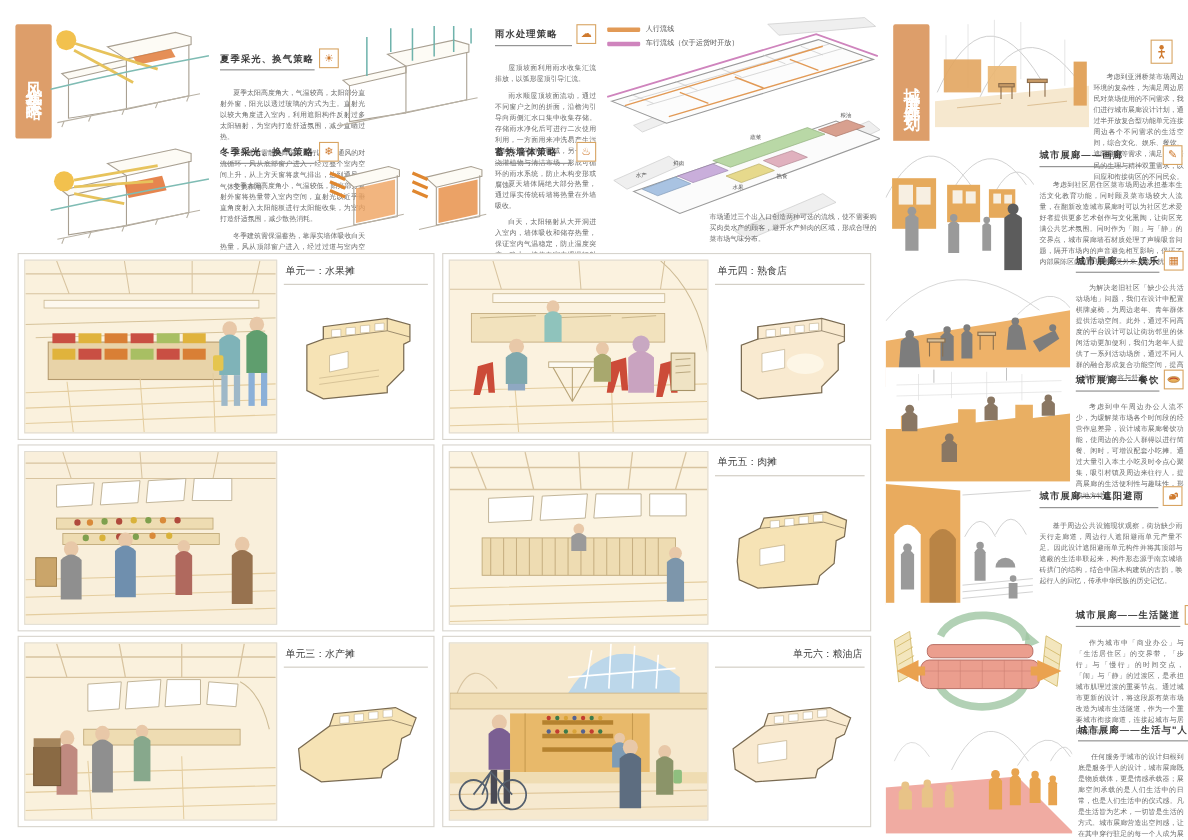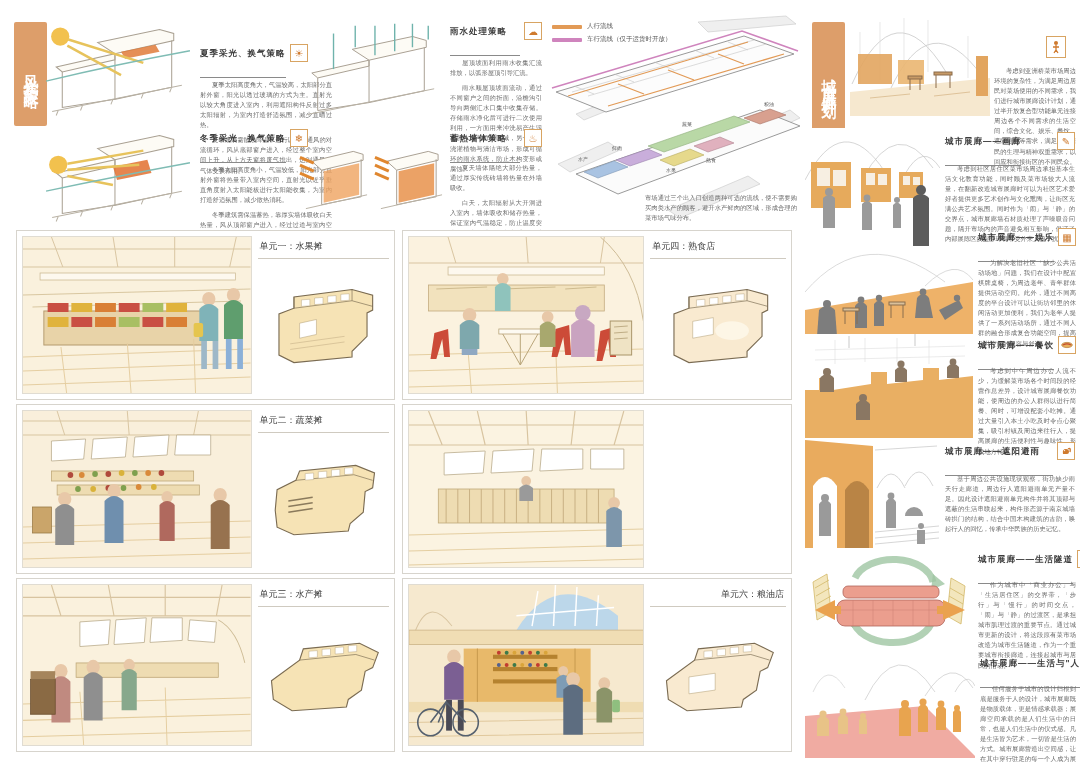--- a/index.html
+++ b/index.html
@@ -6,21 +6,21 @@
   .board{position:relative;width:1080px;height:764px;background:#ffffff;overflow:hidden;
          font-family:"Liberation Sans", sans-serif;color:#444;}
   .abs{position:absolute;}
   
   .vtitle{background:#dd9e6a;color:#fff;writing-mode:vertical-rl;text-orientation:upright;
           font-family:"DejaVu Serif", serif;font-weight:bold;font-size:15px;letter-spacing:5px;
           display:flex;align-items:center;justify-content:center;border-radius:2px;}
   
   .hrow{display:flex;align-items:flex-start;gap:4px;}
   .htext{font-size:8.5px;font-weight:bold;color:#3c3c3c;letter-spacing:1px;white-space:nowrap;
-         border-bottom:1px solid #8a8a8a;padding-bottom:17px;flex:1;}
+         border-bottom:1px solid #8a8a8a;padding-bottom:3px;flex:1;}
   .ibox{width:16px;height:16px;border:1px solid #d8a462;background:#fff;flex:0 0 auto;
         display:flex;align-items:center;justify-content:center;font-size:10px;color:#cf7a2e;margin-top:-4px;}
   .para{font-size:6.3px;line-height:1.6;color:#6b6b6b;text-align:justify;}
   .para p{margin:0 0 5px 0;text-indent:12px;}
   
   .leg{display:flex;align-items:center;gap:5px;margin-bottom:4px;}
   .legbar{width:30px;height:4px;border-radius:1px;}
   .leg .t{font-size:6.5px;color:#555;}
   .cap{font-size:6.3px;line-height:1.6;color:#6b6b6b;text-align:justify;}
   
@@ -607,67 +607,67 @@
             <circle cx="152" cy="86" r="6" fill="#e8c8a8"></circle>
             <path d="M144,94 Q152,86 160,94 L160,130 144,130 Z" fill="#b0695e"></path>
           </g>
         <g>
             <circle cx="208" cy="84" r="7" fill="#e8c8a8"></circle>
             <path d="M198,94 Q208,84 218,94 L218,138 198,138 Z" fill="#97724f"></path>
           </g>
         <rect x="10" y="96" width="20" height="26" fill="#caa56a" stroke="#9a7a46" stroke-width="0.8"></rect>
       </svg>
     </div>
+  </div>
+
+  <div class="abs panel" style="left:402px;top:404px;width:390px;height:170px;">
+    <div class="photo">
+      <svg viewBox="0 0 240 156" preserveAspectRatio="none">
+        <rect width="240" height="156" fill="#fbf3e1"></rect>
+        <g stroke="#d8c4a0" stroke-width="1.2" fill="none">
+          <path d="M0,34 240,34 M20,0 34,34 M70,0 78,34 M120,0 122,34 M170,0 166,34 M220,0 210,34 M0,14 240,14"></path>
+        </g>
+        <g fill="#ffffff" stroke="#b9ab8c" stroke-width="0.8">
+          <polygon points="36,42 78,40 76,62 36,64"></polygon>
+            <polygon points="86,40 128,38 126,60 84,62"></polygon>
+          <polygon points="136,38 178,38 178,58 134,60"></polygon>
+            <polygon points="186,38 220,38 220,58 186,58"></polygon>
+        </g>
+        <rect x="30" y="78" width="180" height="34" fill="#eedcb2" stroke="#bfa878" stroke-width="0.8"></rect>
+        <g stroke="#c8b082" stroke-width="1" fill="none">
+          <path d="M38,78 38,112 M50,78 50,112 M62,78 62,112 M74,78 74,112 M86,78 86,112 M98,78 98,112 M110,78 110,112 M122,78 122,112 M134,78 134,112 M146,78 146,112 M158,78 158,112 M170,78 170,112 M182,78 182,112 M194,78 194,112"></path>
+        </g>
+        <g stroke="#e4cd9f" stroke-width="1" fill="none">
+            <path d="M0,124 240,118 M0,140 240,134 M0,154 240,148"></path>
+          </g>
+        <g>
+            <circle cx="120" cy="70" r="5" fill="#e8c8a8"></circle>
+            <path d="M113,77 Q120,70 127,77 L127,90 113,90 Z" fill="#9a9a9a"></path>
+          </g>
+        <g>
+            <circle cx="210" cy="92" r="6" fill="#e8c8a8"></circle>
+            <path d="M202,100 Q210,92 218,100 L218,136 202,136 Z" fill="#7d96ab"></path>
+          </g>
+      </svg>
+    </div>
     <div class="uright">
-      <div class="ulabel">单元二：蔬菜摊</div>
+      <div class="ulabel">单元五：肉摊</div>
       <div class="uaxon">
         <svg viewBox="0 0 130 95" width="122" height="89">
           <path d="M14,58 16,36 36,26 40,16 100,10 120,18 118,34 110,38 108,60 94,72 92,80 34,84 16,76 Z" fill="#f6e3b5" stroke="#7a6b52" stroke-width="1.2"></path>
           <path d="M36,26 98,20 118,26" fill="none" stroke="#7a6b52" stroke-width="0.7"></path>
           <g fill="#ffffff" stroke="#b7a57e" stroke-width="0.5">
             <rect x="46" y="22" width="9" height="7" transform="skewY(-4)"></rect>
               <rect x="60" y="21" width="9" height="7" transform="skewY(-4)"></rect>
             <rect x="74" y="20" width="9" height="7" transform="skewY(-4)"></rect>
               <rect x="88" y="19" width="9" height="7" transform="skewY(-4)"></rect>
           </g>
-          <path d="M28,48 54,44 M28,54 54,50 M28,60 54,56" stroke="#8a7a5c" stroke-width="1.6" fill="none"></path>
+          <polygon points="36,46 60,42 60,58 36,62" fill="#ffffff" stroke="#b7a57e" stroke-width="0.6"></polygon>
         </svg>
       </div>
-    </div>
-  </div>
-
-  <div class="abs panel" style="left:402px;top:404px;width:390px;height:170px;">
-    <div class="photo">
-      <svg viewBox="0 0 240 156" preserveAspectRatio="none">
-        <rect width="240" height="156" fill="#fbf3e1"></rect>
-        <g stroke="#d8c4a0" stroke-width="1.2" fill="none">
-          <path d="M0,34 240,34 M20,0 34,34 M70,0 78,34 M120,0 122,34 M170,0 166,34 M220,0 210,34 M0,14 240,14"></path>
-        </g>
-        <g fill="#ffffff" stroke="#b9ab8c" stroke-width="0.8">
-          <polygon points="36,42 78,40 76,62 36,64"></polygon>
-            <polygon points="86,40 128,38 126,60 84,62"></polygon>
-          <polygon points="136,38 178,38 178,58 134,60"></polygon>
-            <polygon points="186,38 220,38 220,58 186,58"></polygon>
-        </g>
-        <rect x="30" y="78" width="180" height="34" fill="#eedcb2" stroke="#bfa878" stroke-width="0.8"></rect>
-        <g stroke="#c8b082" stroke-width="1" fill="none">
-          <path d="M38,78 38,112 M50,78 50,112 M62,78 62,112 M74,78 74,112 M86,78 86,112 M98,78 98,112 M110,78 110,112 M122,78 122,112 M134,78 134,112 M146,78 146,112 M158,78 158,112 M170,78 170,112 M182,78 182,112 M194,78 194,112"></path>
-        </g>
-        <g stroke="#e4cd9f" stroke-width="1" fill="none">
-            <path d="M0,124 240,118 M0,140 240,134 M0,154 240,148"></path>
-          </g>
-        <g>
-            <circle cx="120" cy="70" r="5" fill="#e8c8a8"></circle>
-            <path d="M113,77 Q120,70 127,77 L127,90 113,90 Z" fill="#9a9a9a"></path>
-          </g>
-        <g>
-            <circle cx="210" cy="92" r="6" fill="#e8c8a8"></circle>
-            <path d="M202,100 Q210,92 218,100 L218,136 202,136 Z" fill="#7d96ab"></path>
-          </g>
-      </svg>
     </div>
   </div>
 
   <div class="abs panel" style="left:16px;top:578px;width:379px;height:174px;">
     <div class="photo">
       <svg viewBox="0 0 240 156" preserveAspectRatio="none">
         <rect width="240" height="156" fill="#faf1dd"></rect>
         <g stroke="#d8c4a0" stroke-width="1.2" fill="none">
             <path d="M0,30 240,30 M30,0 40,30 M90,0 96,30 M150,0 150,30 M210,0 204,30 M0,12 240,12"></path>
           </g>

